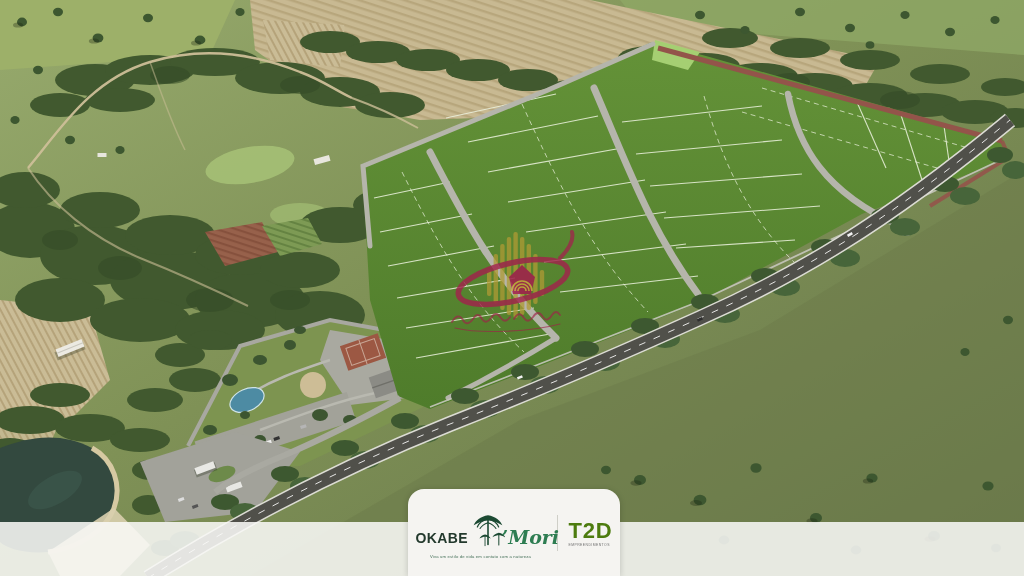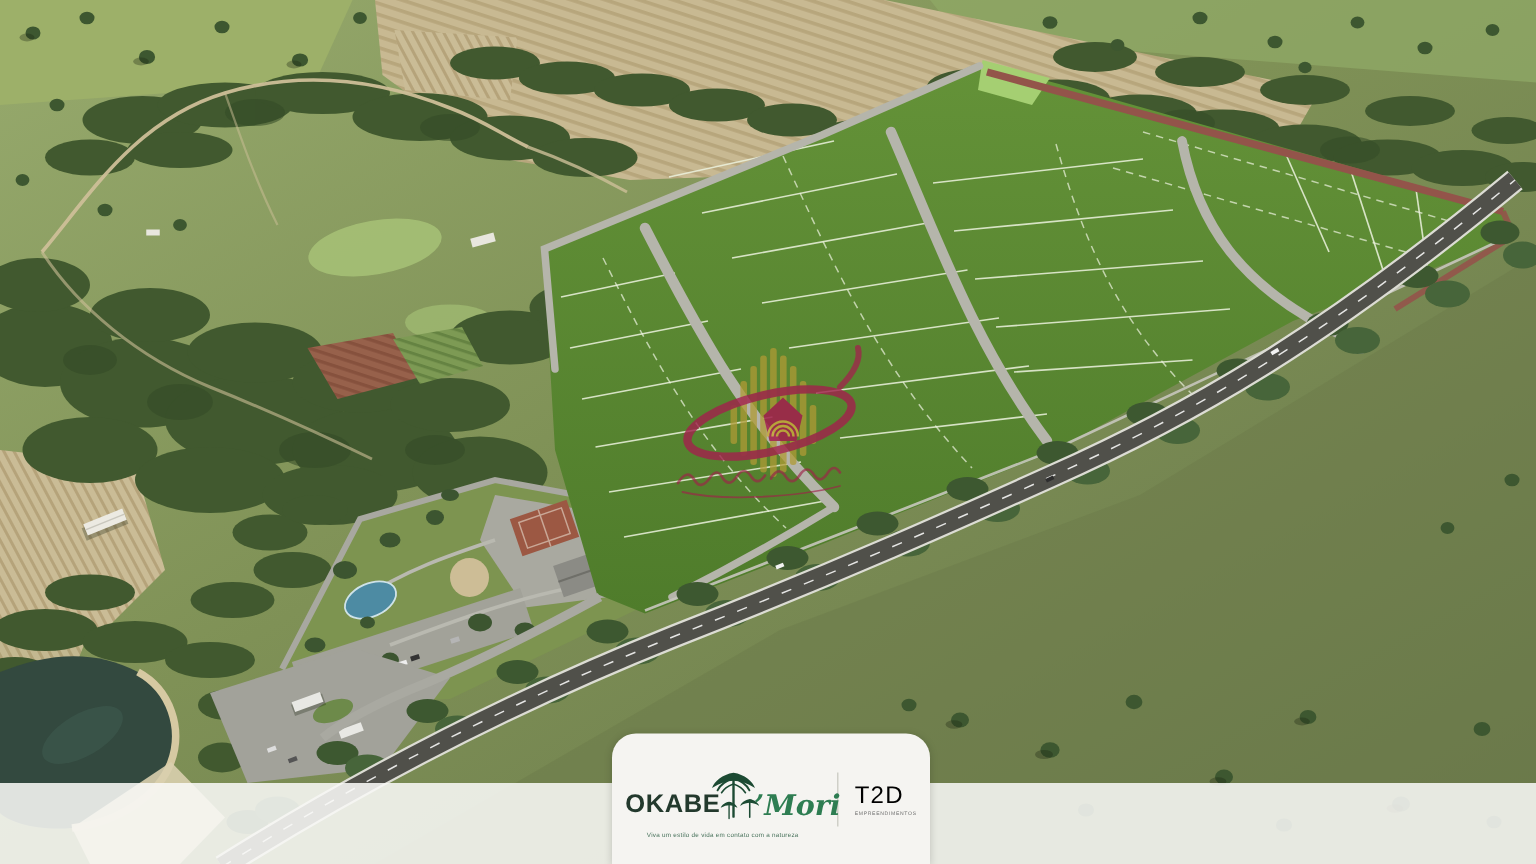--- a/index.html
+++ b/index.html
@@ -6,29 +6,29 @@
   .stage{position:relative;width:1024px;height:576px;overflow:hidden;
          font-family:"Liberation Sans",sans-serif;background:#8a9d63;}
   .scene{position:absolute;left:0;top:0;display:block;}
   
   .badge{position:absolute;left:408px;top:489px;width:212px;height:87px;
          background:#f5f4f1;border-radius:16px 16px 0 0;
          box-shadow:0 1px 6px rgba(0,0,0,.18);
          display:flex;align-items:center;justify-content:center;gap:11px;}
   .okabe{display:flex;flex-direction:column;align-items:center;margin-top:6px;}
   .okabe-line{position:relative;width:130px;height:40px;}
-  .okabe-txt{position:absolute;left:0;bottom:7px;font-size:17px;font-weight:bold;
+  .okabe-txt{position:absolute;left:0;bottom:7px;font-size:14px;font-weight:bold;
              letter-spacing:.4px;color:#23392d;}
   .tree{position:absolute;left:55px;top:-7px;width:34px;height:45px;}
   .mori-txt{position:absolute;left:86px;bottom:5px;font-family:"DejaVu Serif",serif;
             font-style:italic;font-weight:600;font-size:19px;color:#2e7d52;}
   .tagline{font-size:4.2px;color:#46715a;letter-spacing:.18px;margin-top:1px;white-space:nowrap;}
   .badge-divider{width:1px;height:36px;background:#cfcfc8;}
   .t2d{display:flex;flex-direction:column;align-items:flex-start;gap:1px;margin-top:2px;}
-  .t2d-txt{font-size:16px;font-weight:400;color:#000000;letter-spacing:.8px;line-height:1;}
+  .t2d-txt{font-size:22px;font-weight:700;color:#4d7c0f;letter-spacing:.8px;line-height:1;}
   .t2d-sub{font-size:3.4px;color:#6f6f6f;letter-spacing:.45px;}
 </style>
 </head>
 <body>
 
 <div class="stage">
 
 <svg class="scene" width="1024" height="576" viewBox="0 0 1024 576">
   <defs>
     <linearGradient id="base" x1="0" y1="0" x2="1" y2="1">

